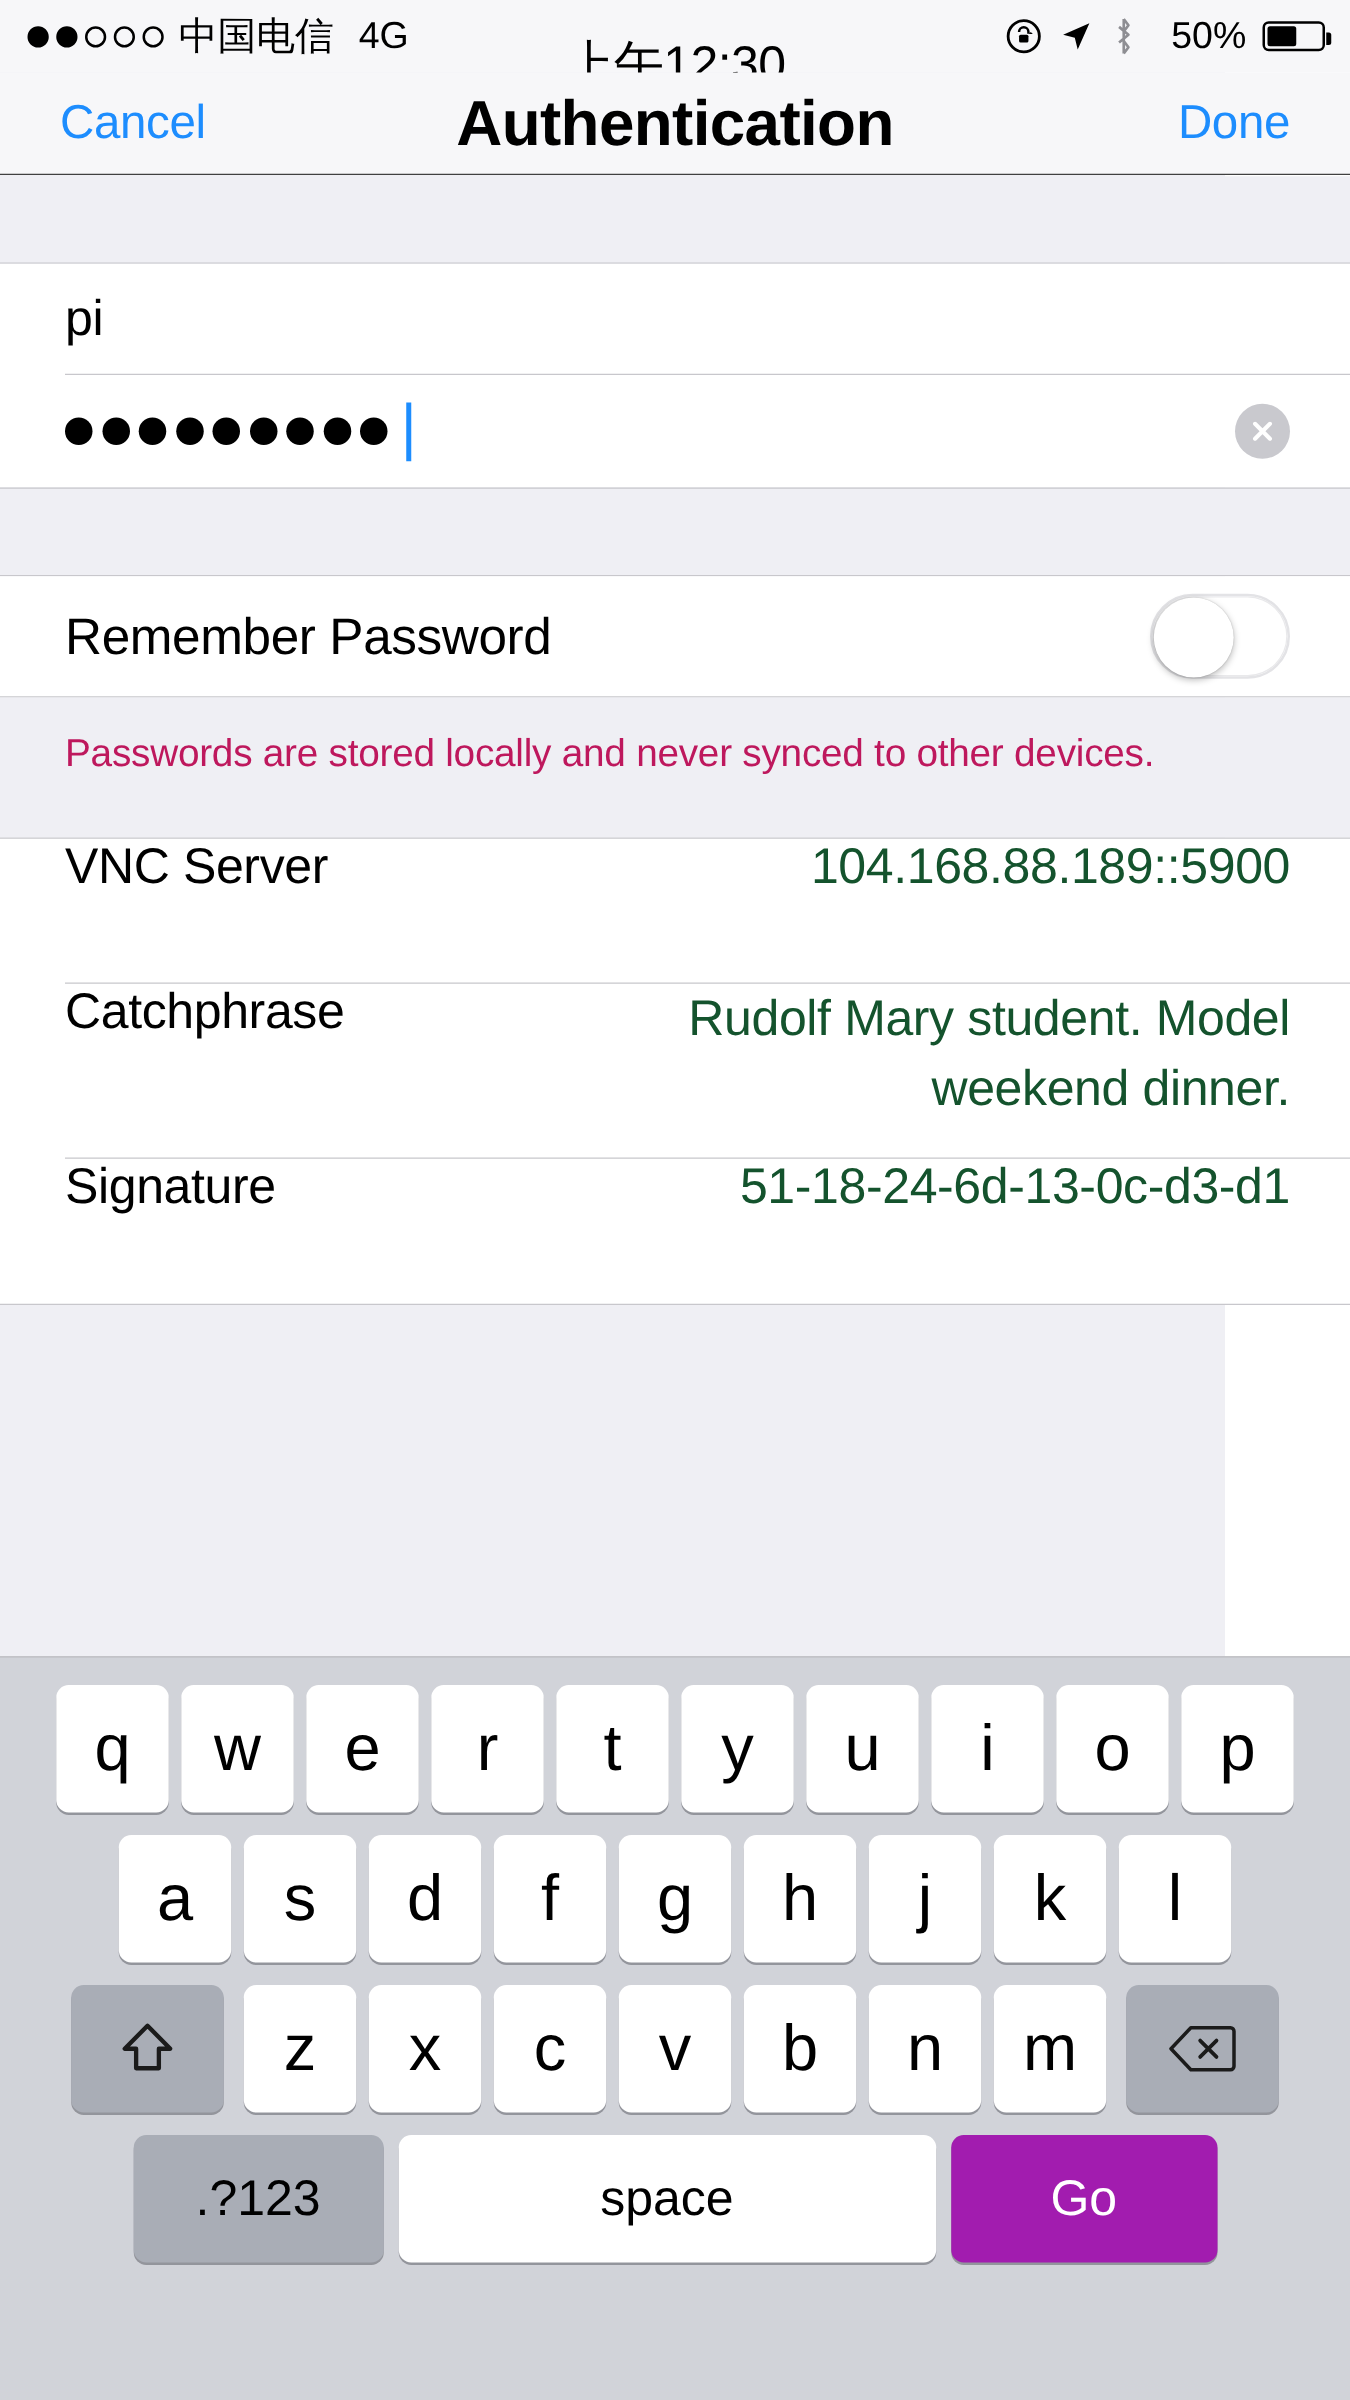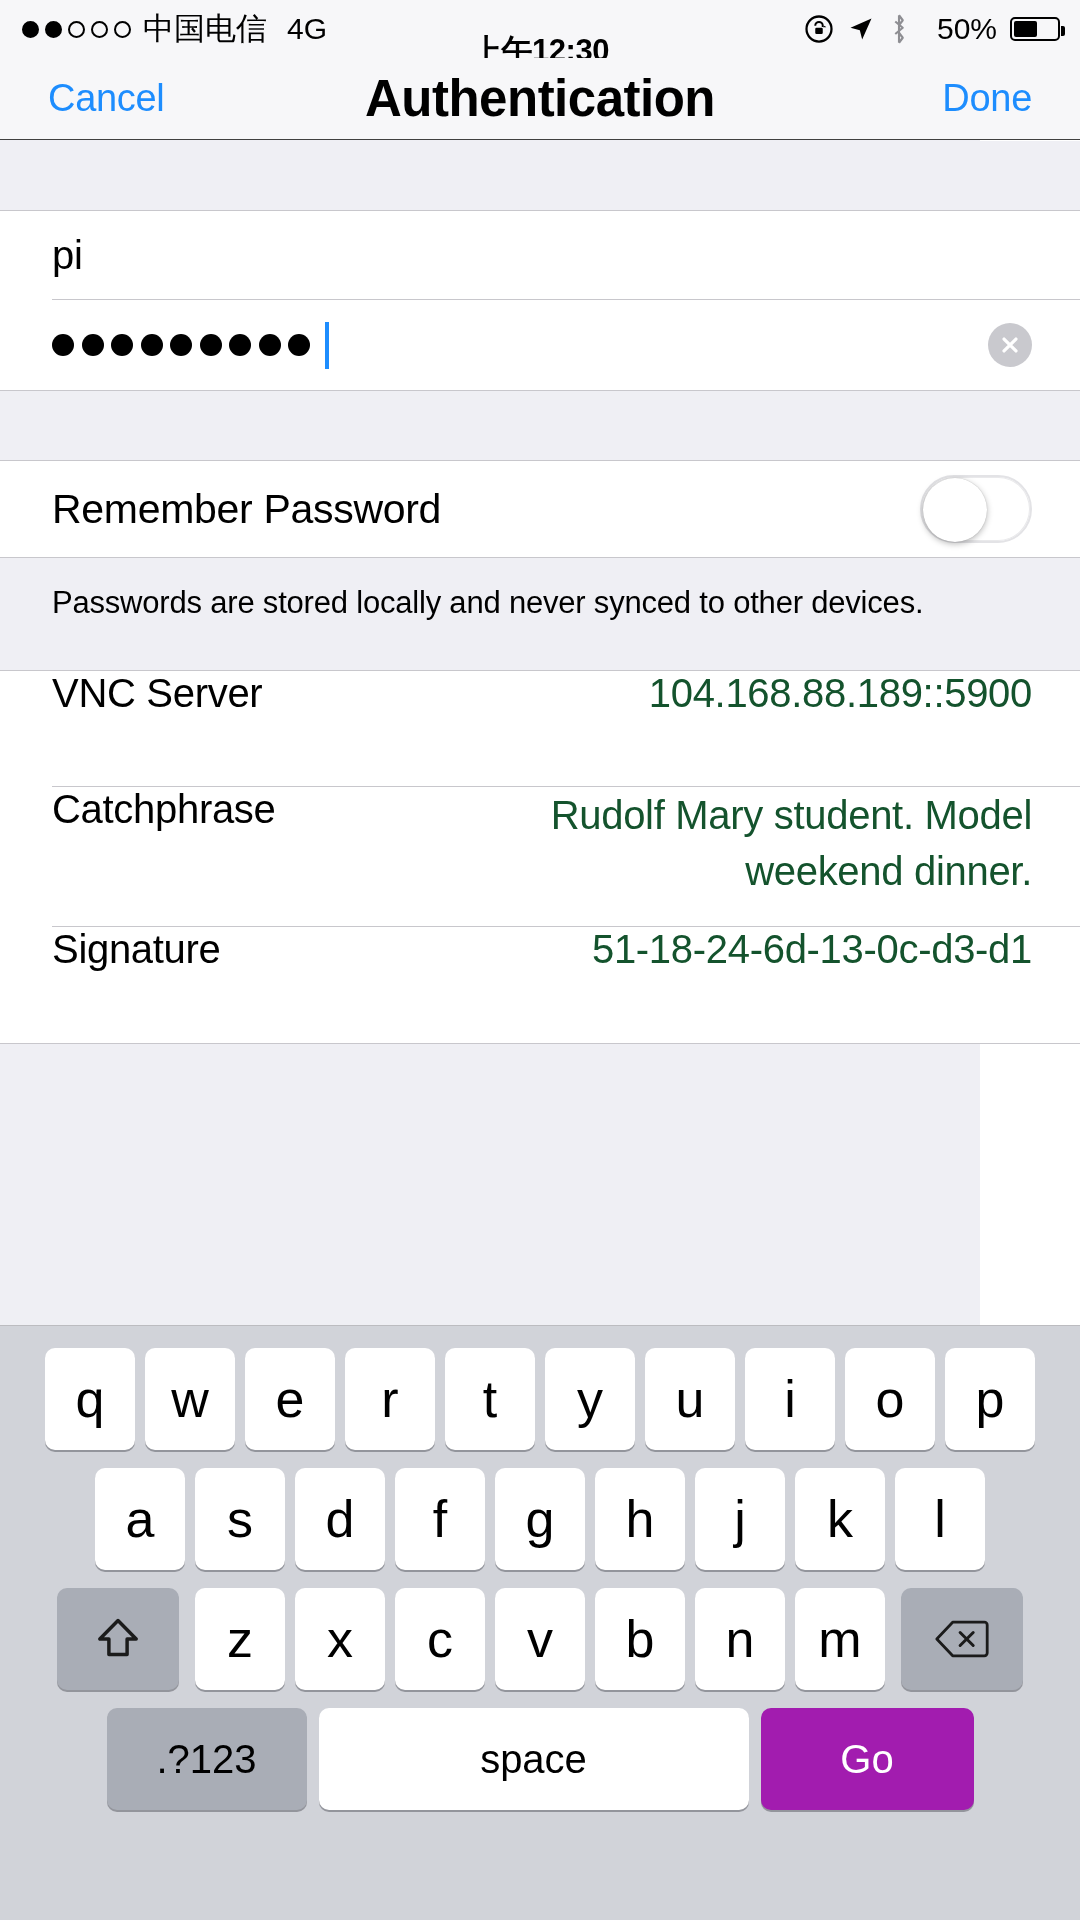--- a/index.html
+++ b/index.html
@@ -21,21 +21,21 @@
   }
   .sb-left { position: absolute; left: 22px; display: flex; align-items: center; gap: 0; }
   .dots { display: flex; align-items: center; gap: 6px; margin-right: 12px; }
   .dot { width: 17px; height: 17px; border-radius: 50%; border: 2.5px solid #000; }
   .dot.filled { background: #000; }
   .dot.empty { background: transparent; }
   .carrier { font-size: 31px; letter-spacing: 0px; color:#000; }
   .net { font-size: 30px; margin-left: 20px; color:#000;}
   .sb-center {
     position: absolute; left: 0; width: 1080px; text-align: center;
-    font-size: 31px; font-weight: 700; color: #000; letter-spacing: -0.5px; margin-top: 44px;
+    font-size: 40px; font-weight: 400; color: #000; letter-spacing: -0.5px; margin-top: 44px;
   }
   .sb-right { position: absolute; right: 20px; display: flex; align-items: center; gap: 13px; }
   .icn { display: flex; align-items: center; }
   .batt-pct { font-size: 30px; color: #000; margin-left: 14px; }
   .battery {
     width: 50px; height: 24px; border: 2.5px solid #000; border-radius: 5px;
     position: relative; display: inline-block;
   }
   .battery::after {
     content: ""; position: absolute; right: -7px; top: 7px; width: 4px; height: 10px;
@@ -91,21 +91,21 @@
     box-shadow: inset 0 0 0 1px #e9e9eb;
   }
   .switch .knob {
     position: absolute; left: 1px; top: 1px; width: 64px; height: 64px; border-radius: 50%;
     background: #fff; box-shadow: 0 2px 6px rgba(0,0,0,0.28), 0 0 1px rgba(0,0,0,0.25);
   }
 
   .footer-note {
     position: absolute; top: 558px; left: 0; width: 1080px; height: 112px;
     background: #efeff4; padding: 22px 60px 0 52px;
-    font-size: 31px; line-height: 45px; color: #000000; letter-spacing: -0.2px;
+    font-size: 31px; line-height: 45px; color: #be185d; letter-spacing: -0.2px;
   }
 
   .info-group {
     position: absolute; top: 670px; left: 0; width: 1080px;
     background: #fff; border-top: 1px solid #c8c7cc; border-bottom: 1px solid #c8c7cc;
   }
   .info-row { position: relative; display: flex; align-items: flex-start; justify-content: space-between;
               padding: 0 48px 0 52px; }
   .info-row .sep { position: absolute; left: 52px; right: 0; bottom: 0; height: 1px; background: #c8c7cc; }
   .info-key { font-size: 40px; color: #000; letter-spacing: -0.3px; white-space: nowrap; }

